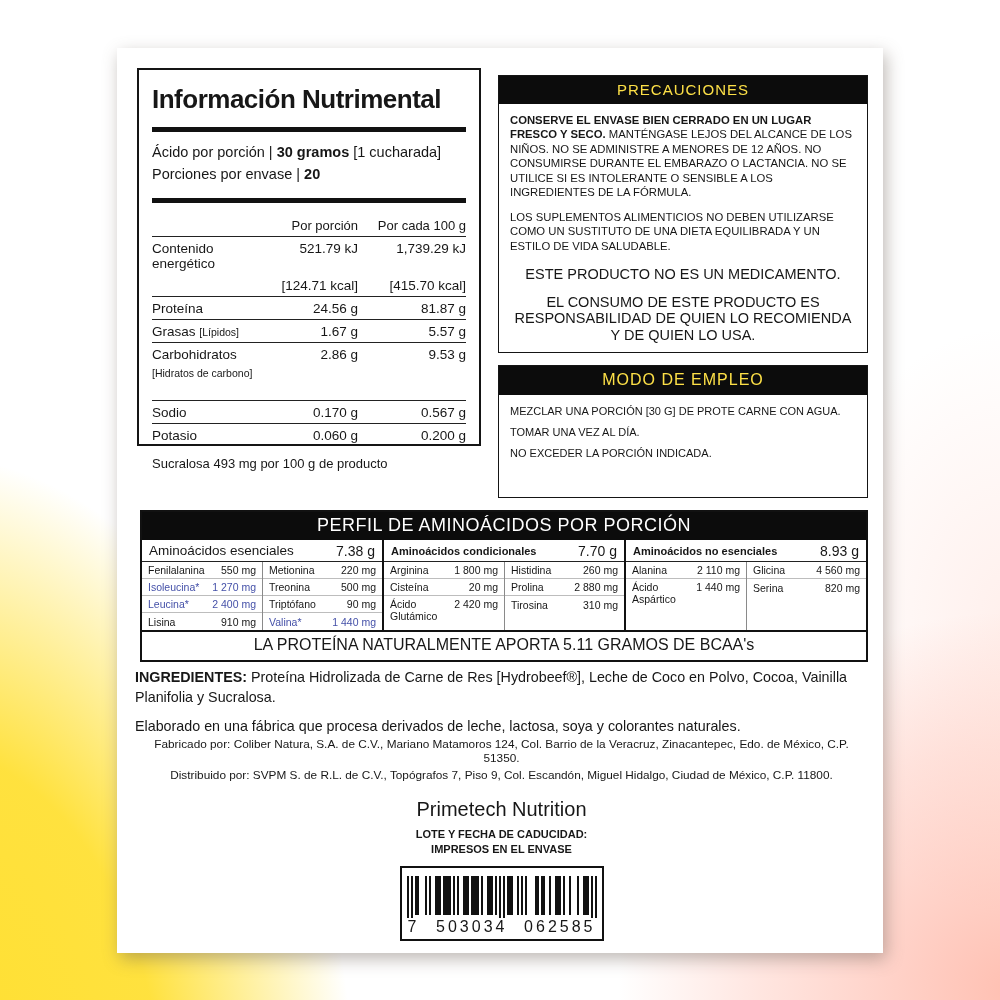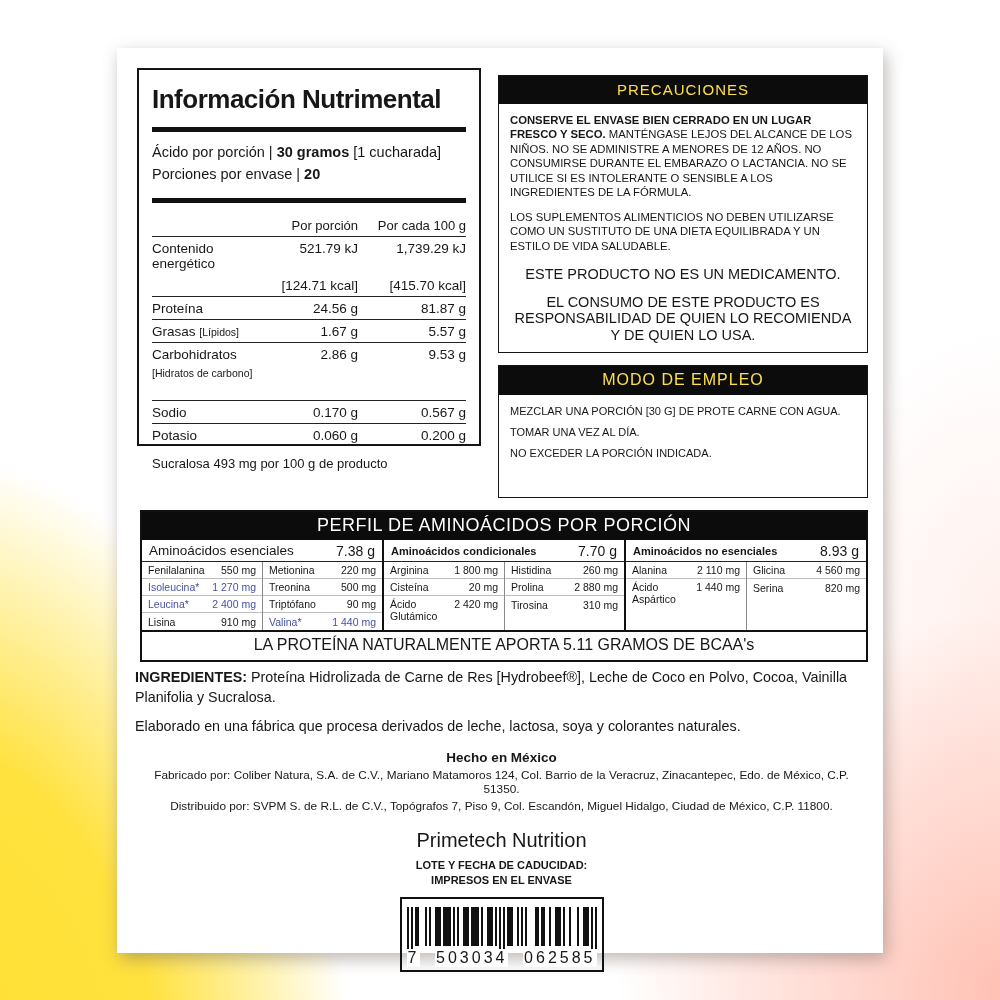--- a/index.html
+++ b/index.html
@@ -300,21 +300,20 @@
     </div>
     <div class="bcaa-note">LA PROTEÍNA NATURALMENTE APORTA 5.11 GRAMOS DE BCAA's</div>
   </div>
 
   <div class="bottom">
     <div class="ingr">
       <b>INGREDIENTES:</b><span>Proteína Hidrolizada de Carne de Res [Hydrobeef®], Leche de Coco en Polvo, Cocoa, Vainilla Planifolia y Sucralosa.</span>
     </div>
     <div class="allergen">Elaborado en una fábrica que procesa derivados de leche, lactosa, soya y colorantes naturales.</div>
 
-    <div class="made">Hecho en México</div>
     <div class="addr">Fabricado por: Coliber Natura, S.A. de C.V., Mariano Matamoros 124, Col. Barrio de la Veracruz, Zinacantepec, Edo. de México, C.P. 51350.</div>
     <div class="addr">Distribuido por: SVPM S. de R.L. de C.V., Topógrafos 7, Piso 9, Col. Escandón, Miguel Hidalgo, Ciudad de México, C.P. 11800.</div>
 
     <div class="brand">Primetech Nutrition</div>
     <div class="lot">
       <span>LOTE Y FECHA DE CADUCIDAD:</span><br>
       <span>IMPRESOS EN EL ENVASE</span>
     </div>
 
     <div class="bc-box">

